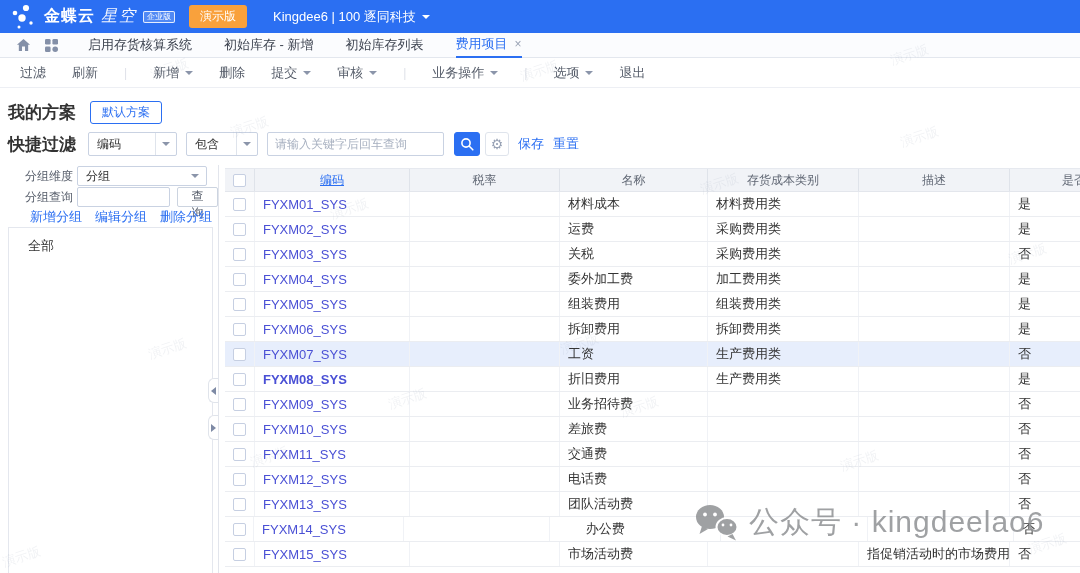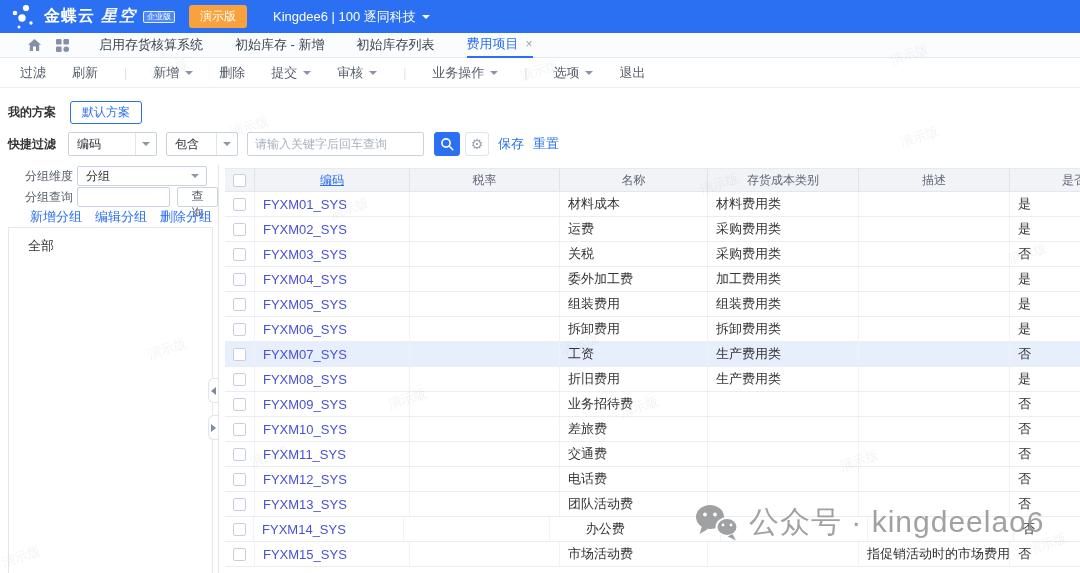--- a/index.html
+++ b/index.html
@@ -6,47 +6,47 @@
   html,body { background:#e9ebef; }
   body { font-family:"Liberation Sans","DejaVu Sans",sans-serif; }
   .app { position:relative; width:1080px; height:573px; background:#fff; overflow:hidden; }
 
   
   .topbar { position:absolute; left:0; top:0; width:1080px; height:33px; background:#2b6ff2;
             display:flex; align-items:center; padding-left:10px; }
   .logo { display:flex; align-items:center; gap:6px; }
   .logo-dots { margin-right:2px; }
   .logo-bold { color:#fff; font-size:16px; font-weight:700; letter-spacing:1px; }
-  .logo-light { color:#fff; font-size:16px; font-weight:700; font-style:italic; opacity:.95; letter-spacing:2px; }
+  .logo-light { color:#fff; font-size:16px; font-weight:400; font-style:italic; opacity:.95; letter-spacing:2px; }
   .edition { color:#fff; font-size:8px; border:1px solid rgba(255,255,255,.85); background:rgba(255,255,255,.18);
              border-radius:2px; padding:1px 3px; line-height:1; }
   .demo-badge { background:#f9a13c; color:#fff; font-size:12px; border-radius:3px; padding:3px 11px; margin-left:14px; }
   .account { color:#fff; font-size:13px; margin-left:26px; display:flex; align-items:center; cursor:pointer; }
   .caret { display:inline-block; width:0; height:0; border-left:4px solid transparent; border-right:4px solid transparent;
            border-top:4px solid #8b95aa; margin-left:6px; }
   .caret.white { border-top-color:#fff; }
 
   
   .tabbar { position:absolute; left:0; top:33px; width:1080px; height:25px; background:#fbfcfe;
-            border-bottom:1px solid #e3e7ee; display:flex; align-items:center; padding-left:27px; }
+            border-bottom:1px solid #e3e7ee; display:flex; align-items:center; padding-left:16px; }
   .tab-icon { display:flex; align-items:center; margin-right:14px; cursor:pointer; }
   .tab { position:relative; height:25px; display:flex; align-items:center; margin:0 16px; font-size:13px;
          color:#3d4350; cursor:pointer; white-space:nowrap; }
   .tab.active { color:#2b6ff2; border-bottom:2px solid #2b6ff2; }
   .tab-close { color:#9aa3b5; font-size:12px; margin-left:7px; }
 
   
   .toolbar { position:absolute; left:0; top:58px; width:1080px; height:30px; background:#fff;
              border-bottom:1px solid #edeff4; display:flex; align-items:center; padding-left:20px; }
   .tb-item { font-size:13px; color:#555c69; margin-right:26px; cursor:pointer; display:flex; align-items:center; white-space:nowrap; }
   .tb-sep { color:#dfe2e9; margin-right:26px; font-size:12px; }
 
   
   .filters { position:absolute; left:0; top:88px; width:1080px; height:77px; background:#fff; }
-  .lbl { font-size:12px; color:#333; font-weight:600; }
+  .lbl { font-size:17px; color:#333; font-weight:600; }
   .scheme-row { position:absolute; left:8px; top:12px; height:24px; display:flex; align-items:center; }
   .scheme-btn { margin-left:14px; height:23px; background:#fff; border:1px solid #2b6ff2; color:#2b6ff2;
                 font-size:12px; border-radius:3px; padding:0 11px; cursor:pointer;
                 font-family:"Liberation Sans","DejaVu Sans",sans-serif; }
   .qf-row { position:absolute; left:8px; top:44px; height:24px; display:flex; align-items:center; }
   .select { position:relative; height:24px; border:1px solid #c9d2e2; border-radius:2px; background:#fff;
             display:flex; align-items:center; font-size:12px; color:#333; padding-left:8px; cursor:pointer; }
   .sel-caretbox { position:absolute; right:0; top:0; width:21px; height:100%; border-left:1px solid #dfe4ec;
                   display:flex; align-items:center; justify-content:center; }
   .sel-caretbox .caret { margin:0; }
@@ -357,21 +357,21 @@
             <div class="gcell" style="width: 150px;"></div>
             <div class="gcell" style="width: 148px;">工资</div>
             <div class="gcell" style="width: 151px;">生产费用类</div>
             <div class="gcell" style="width: 151px;"></div>
             <div class="gcell" style="width: 129px;">否</div>
           </div>
           <div class="grid-row">
             <div class="gcell cbox-cell" style="width: 30px;">
               <span class="cbox"></span>
             </div>
-            <div class="gcell code" style="width: 155px;">FYXM08_SYS</div>
+            <div class="gcell code" style="width: 155px; font-weight: bold;">FYXM08_SYS</div>
             <div class="gcell" style="width: 150px;"></div>
             <div class="gcell" style="width: 148px;">折旧费用</div>
             <div class="gcell" style="width: 151px;">生产费用类</div>
             <div class="gcell" style="width: 151px;"></div>
             <div class="gcell" style="width: 129px;">是</div>
           </div>
           <div class="grid-row">
             <div class="gcell cbox-cell" style="width: 30px;">
               <span class="cbox"></span>
             </div>

